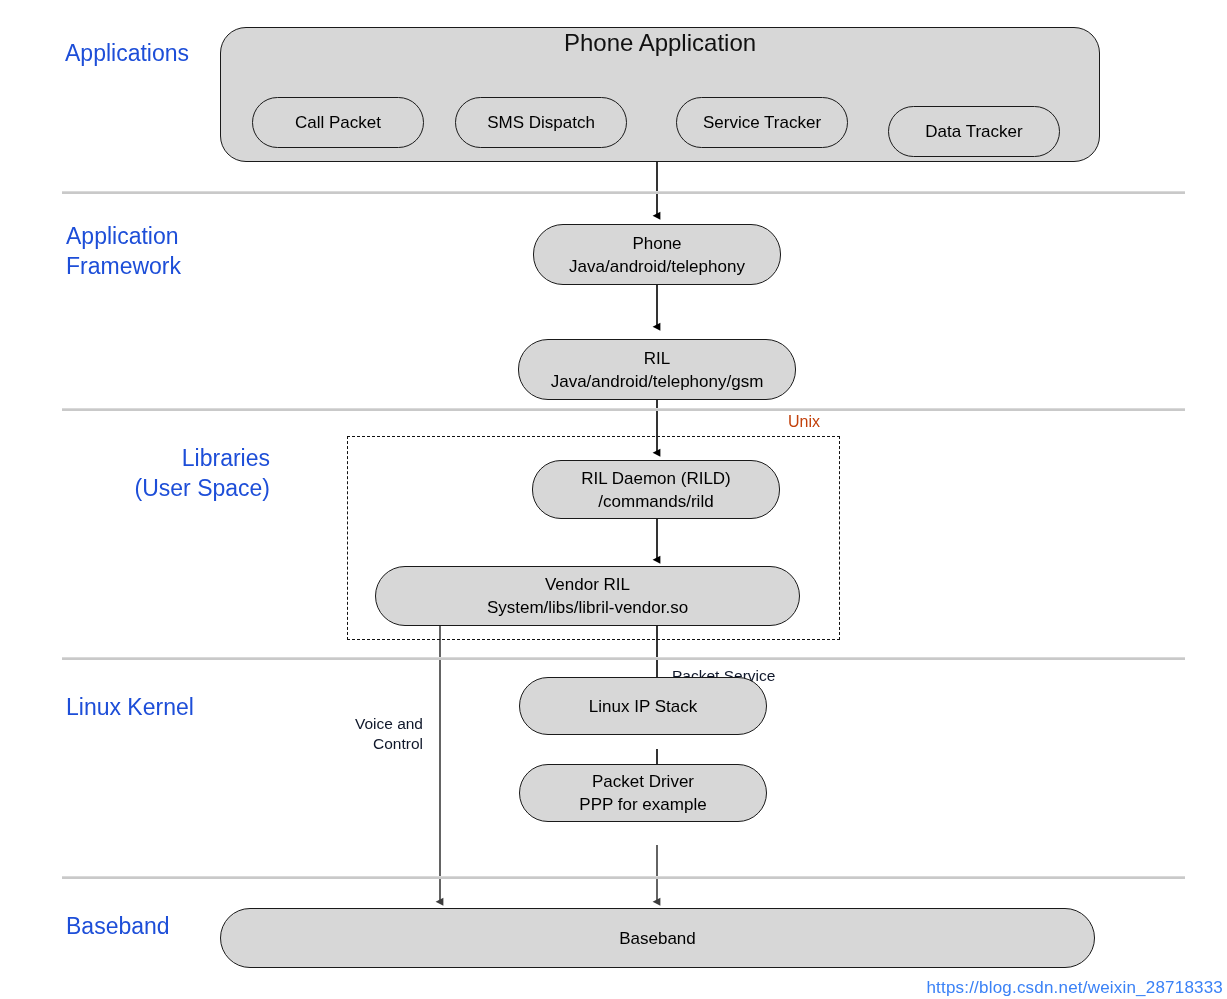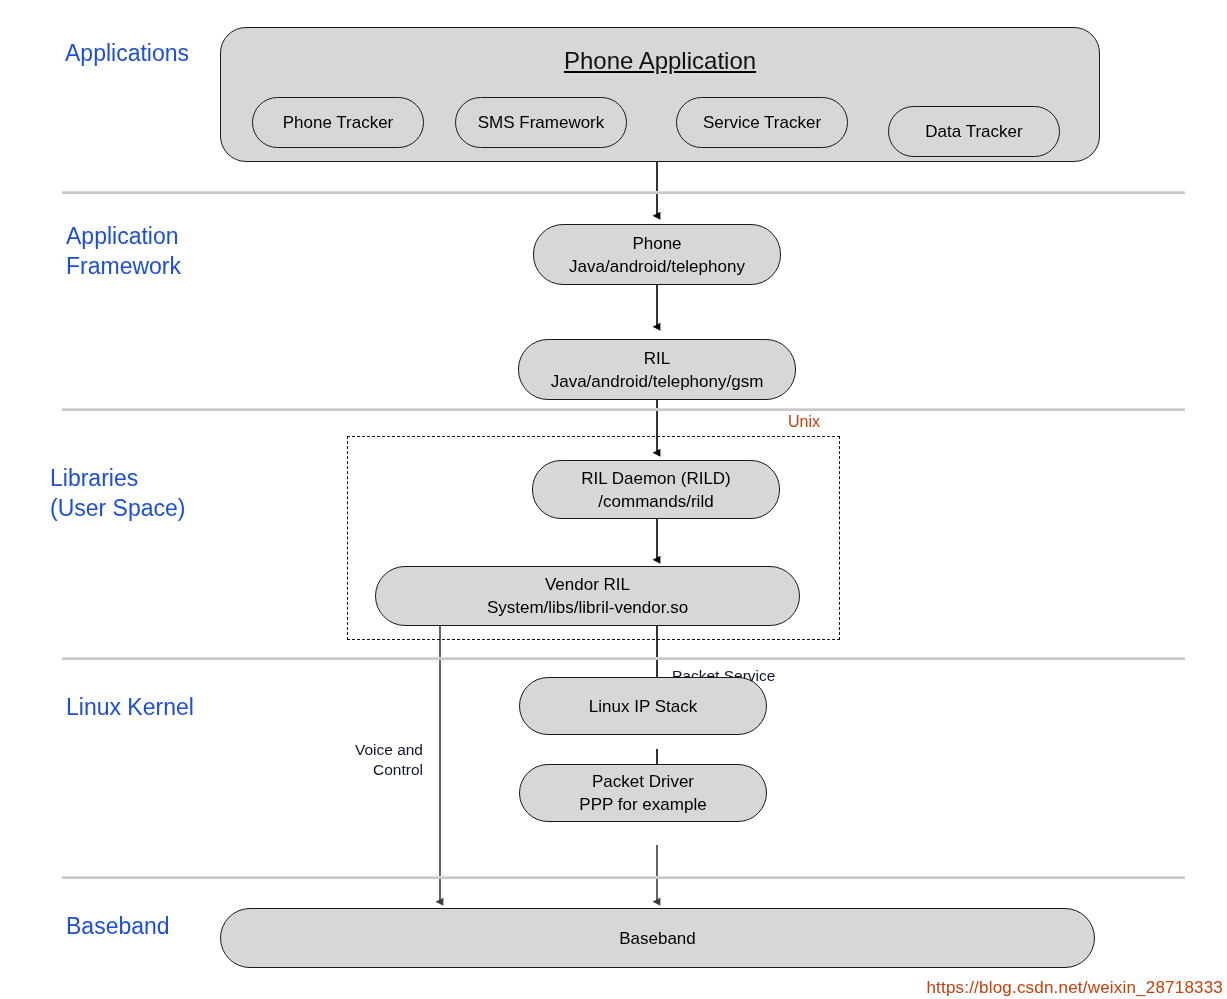--- a/index.html
+++ b/index.html
@@ -19,21 +19,21 @@
   }
   
   .layer-label {
     position: absolute;
     color: #1d4ed8;
     font-size: 23px;
     line-height: 30px;
     font-family: "Liberation Sans", sans-serif;
     white-space: pre;
   }
-  .layer-label.center { text-align: left; margin-top: 20px; }
+  .layer-label.center { text-align: right; }
 
   
   .divider {
     position: absolute;
     left: 62px;
     width: 1123px;
     height: 2px;
     background: #c9c9c9;
     border-top: 1px solid #d9d9d9;
   }
@@ -57,22 +57,20 @@
   .node .ln { display: block; white-space: pre; }
 
   .pill { border-radius: 999px; }
   .soft { border-radius: 26px; }
 
   
   #app-container {
     border-radius: 26px;
     justify-content: flex-start;
     align-items: center;
-    padding-top: 18px;
-    text-decoration: underline;
   }
   #app-container-title {
     font-size: 24px;
     line-height: 30px;
     color: #111;
   }
   .app-pill {
     position: absolute;
     background: #d7d7d7;
     border: 1.3px solid #1a1a1a;
@@ -120,21 +118,21 @@
     white-space: pre;
   }
   .edge-label.right { text-align: right; }
 
   
   #watermark {
     position: absolute;
     right: 4px;
     bottom: 1px;
     font-size: 17px;
-    color: #c2410c;
+    color: #3b82f6;
     font-family: "Liberation Sans", sans-serif;
     white-space: nowrap;
     letter-spacing: 0.2px;
   }
 </style>
 </head>
 <body>
 
 <div id="canvas">
 
@@ -180,24 +178,24 @@
 
   <div class="layer-label" style="left: 66px; top: 692px; width: 260px; white-space: pre;">Linux Kernel</div>
 
   <div class="layer-label" style="left: 66px; top: 911px; width: 220px; white-space: pre;">Baseband</div>
 
   <div class="node" id="app-container" style="left:220px; top:27px; width:880px; height:135px;">
     <span class="ln" id="app-container-title">Phone Application</span>
   </div>
 
   <div class="app-pill" style="left:252px; top:97px; width:172px; height:51px;">
-    <span>Phone Tracker</span>
+    <span>Call Packet</span>
   </div>
   <div class="app-pill" style="left:455px; top:97px; width:172px; height:51px;">
-    <span>SMS Framework</span>
+    <span>SMS Dispatch</span>
   </div>
   <div class="app-pill" style="left:676px; top:97px; width:172px; height:51px;">
     <span>Service Tracker</span>
   </div>
   <div class="app-pill" style="left:888px; top:106px; width:172px; height:51px;">
     <span>Data Tracker</span>
   </div>
 
   <div class="node soft" style="left:533px; top:224px; width:248px; height:61px; border-radius:30px;">
     <span class="ln">Phone</span>
@@ -217,21 +215,21 @@
     <span class="ln">/commands/rild</span>
   </div>
 
   <div class="node soft" style="left:375px; top:566px; width:425px; height:60px; border-radius:30px;">
     <span class="ln">Vendor RIL</span>
     <span class="ln">System/libs/libril-vendor.so</span>
   </div>
 
   <div class="edge-label" style="left: 672px; top: 666px; white-space: pre;">Packet Service</div>
 
-  <div class="edge-label right" style="left: 263px; top: 740px; width: 160px; white-space: pre;">Voice and
+  <div class="edge-label right" style="left: 263px; top: 714px; width: 160px; white-space: pre;">Voice and
 Control</div>
 
   <div class="node soft" style="left:519px; top:677px; width:248px; height:58px; border-radius:29px;">
     <span class="ln">Linux IP Stack</span>
   </div>
 
   <div class="node soft" style="left:519px; top:764px; width:248px; height:58px; border-radius:29px;">
     <span class="ln">Packet Driver</span>
     <span class="ln">PPP for example</span>
   </div>

